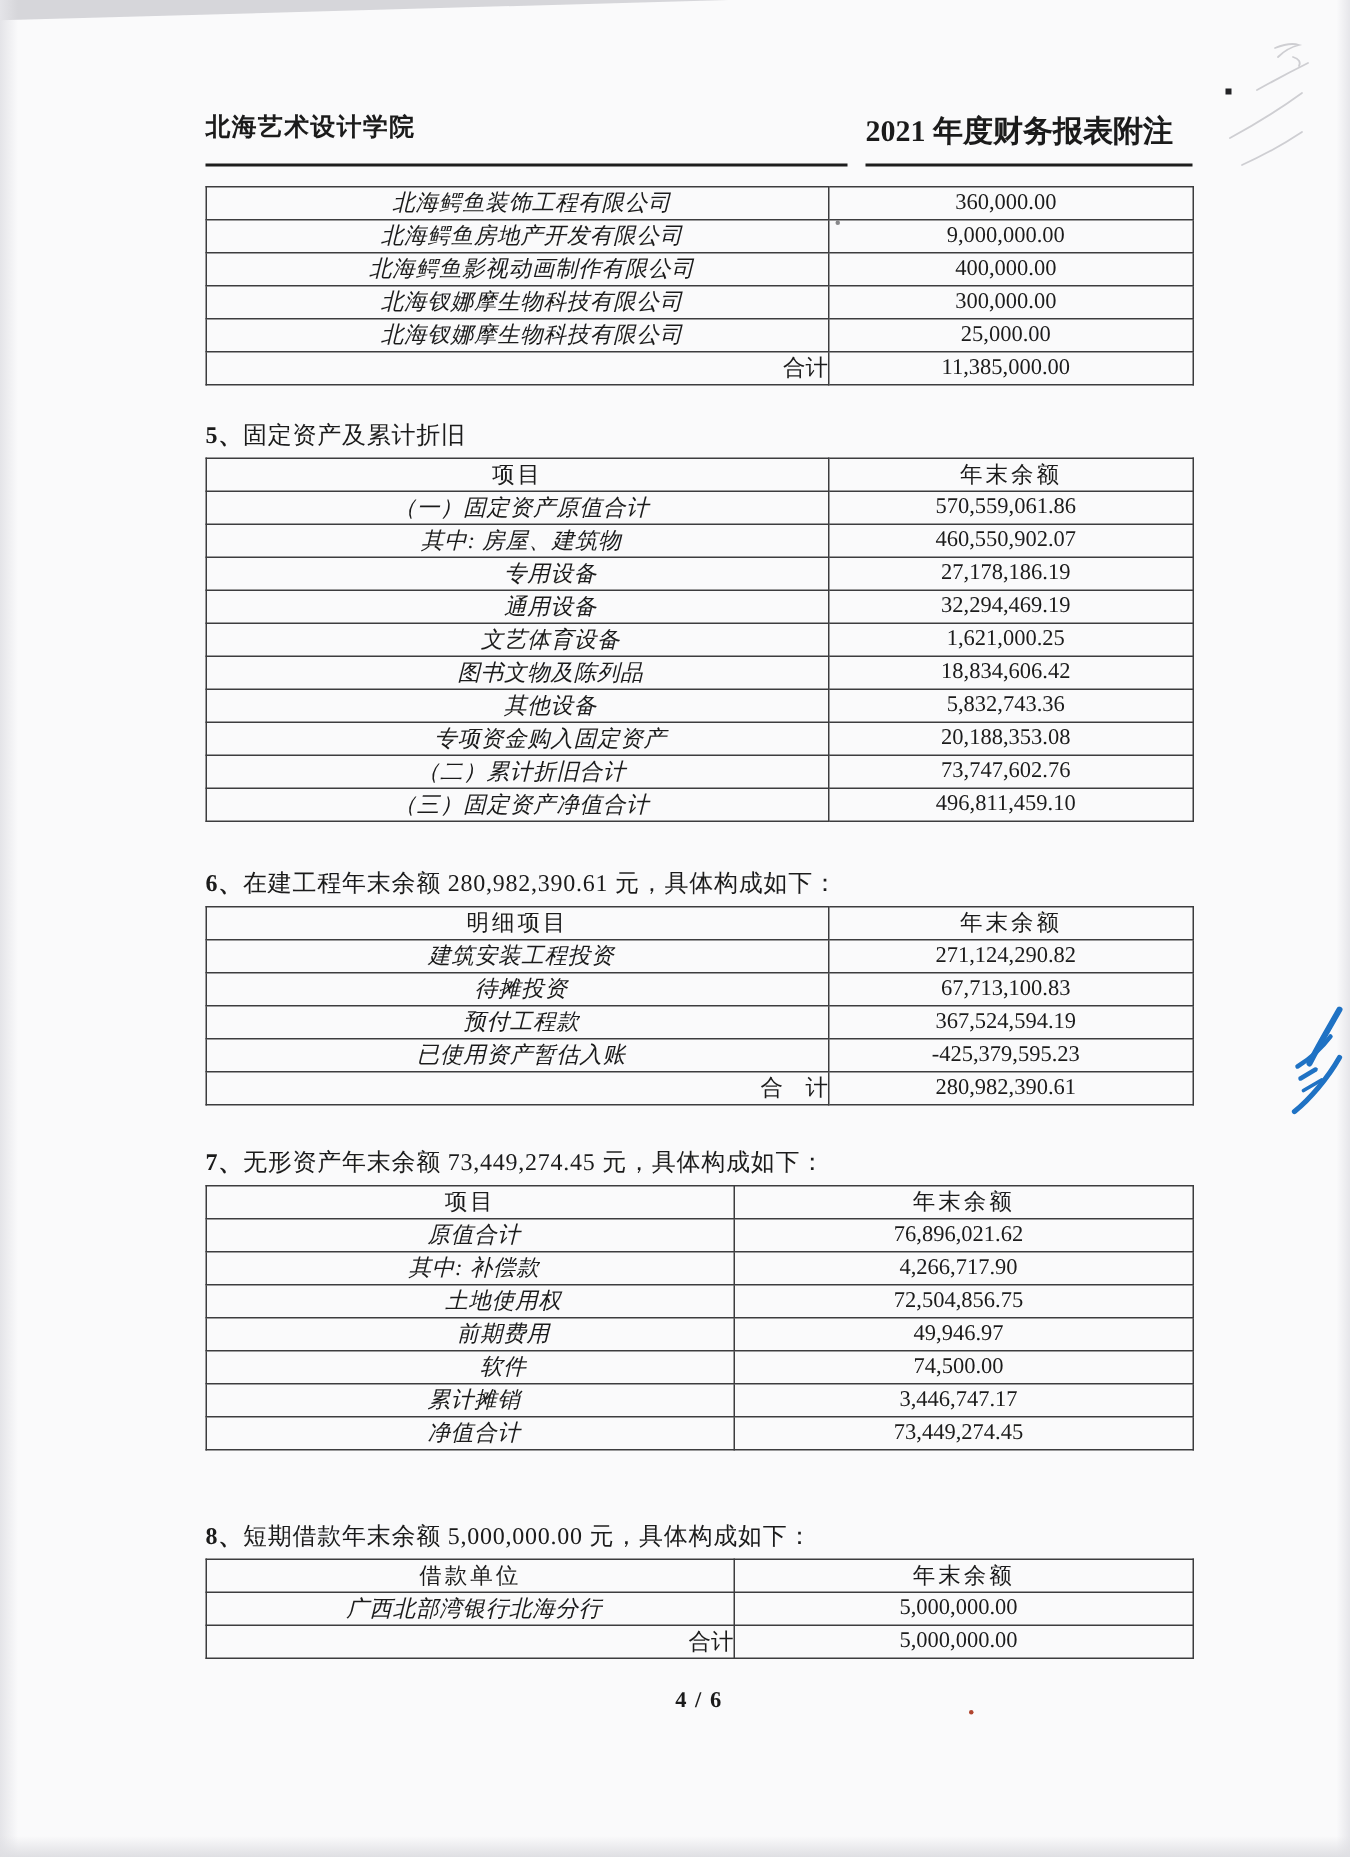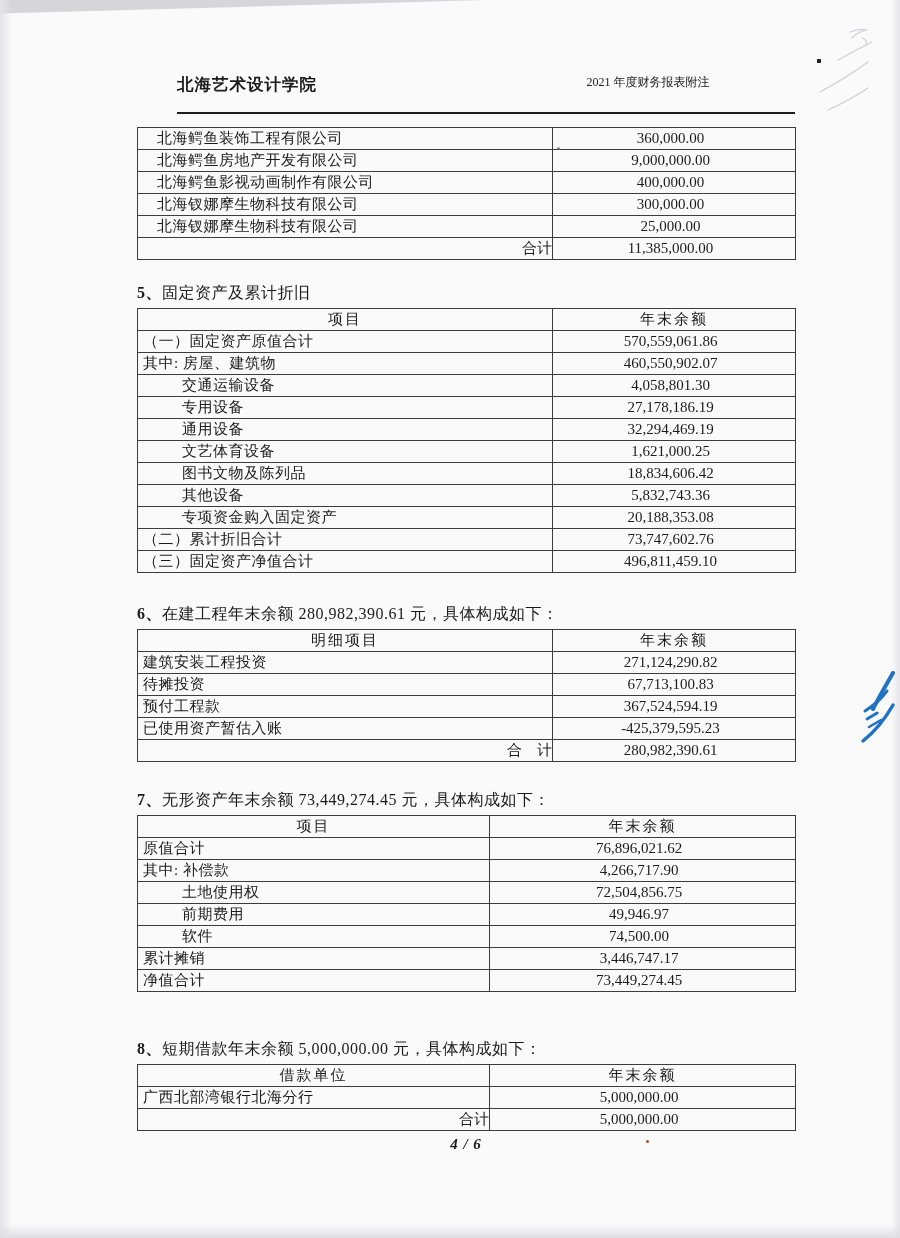--- a/index.html
+++ b/index.html
@@ -24,55 +24,55 @@
   .edge-left   { position:absolute; left:0; top:0; bottom:0; width:12px;
     background:linear-gradient(to right,#e4e4e8,rgba(250,250,251,0)); }
   .edge-right  { position:absolute; right:0; top:0; bottom:0; width:9px;
     background:linear-gradient(to left,#e6e6ea,rgba(250,250,251,0)); }
   .edge-bottom { position:absolute; left:0; right:0; bottom:0; height:14px;
     background:linear-gradient(to top,#dfdfe3,rgba(250,250,251,0)); }
 
   .content { position:relative; margin-left:137px; width:658px; color:#1b1b1b; }
 
   
-  .header { display:flex; justify-content:space-between; margin-top:74px;margin-left:40px; }
+  .header { display:flex; justify-content:space-between; margin-top:74px; }
   .header-left {
     width:428px; border-bottom:2px solid #1d1d1d;
     font-size:16.5px; font-weight:bold; letter-spacing:1px; padding-bottom:3px;
   }
   .header-right {
     width:218px; border-bottom:2px solid #1d1d1d;
-    font-size:12px; font-weight:normal; padding-bottom:21px; white-space:nowrap;
+    font-size:20px; font-weight:bold; padding-bottom:8px; white-space:nowrap;
   }
 
   
   table { border-collapse:collapse; table-layout:fixed; width:658px; }
   td {
     border:1px solid #3c3c3e; height:22px; font-size:15px;
     vertical-align:middle; overflow:hidden; white-space:nowrap;
   }
-  .lbl { text-align:left; letter-spacing:.5px; }
+  .lbl { text-align:center; letter-spacing:.5px;font-style:italic; }
   .pl0 { padding-left:5px; }
   .pl1 { padding-left:19px; }
   .pl2 { padding-left:44px; }
   .ctr { text-align:right; }
   .val { text-align:center; padding-right:7px; }
   .hdr { text-align:center; letter-spacing:2px; }
 
   .t-cont { margin-top:13px; }
   .t-body { margin-top:4px; }
 
   .sec-title { font-size:16px; letter-spacing:.5px; }
   .sec-title .num { font-weight:bold; }
   .mt-s5 { margin-top:23px; }
   .mt-s6 { margin-top:31px; }
   .mt-s7 { margin-top:28px; }
   .mt-s8 { margin-top:47px; }
 
-  .footer { margin-top:5px; text-align:center; font-size:15px; font-weight:bold; letter-spacing:1px;font-style:italic; }
+  .footer { margin-top:20px; text-align:center; font-size:15px; font-weight:bold; letter-spacing:1px; }
 
   
   .mark-blue { position:absolute; right:3px; top:671px; width:38px; height:82px; }
   .mark-pencil { position:absolute; right:6px; top:18px; width:96px; height:96px; opacity:.45; }
   .speck-square { position:absolute; left:817px; top:59px; width:4px; height:4px; background:#232326; }
   .speck-dot   { position:absolute; left:557px; top:147px; width:3px; height:3px; border-radius:50%; background:#6b6b6e; opacity:.8; }
   .speck-red   { position:absolute; left:646px; top:1140px; width:3px; height:3px; border-radius:50%; background:#b0452f; }
 </style>
 </head>
 <body>
@@ -136,24 +136,20 @@
         <td class="hdr">项目</td>
         <td class="hdr">年末余额</td>
       </tr>
       <tr>
         <td class="lbl pl0">（一）固定资产原值合计</td>
         <td class="val">570,559,061.86</td>
       </tr>
       <tr>
         <td class="lbl pl0">其中: 房屋、建筑物</td>
         <td class="val">460,550,902.07</td>
-      </tr>
-      <tr>
-        <td class="lbl pl2">交通运输设备</td>
-        <td class="val">4,058,801.30</td>
       </tr>
       <tr>
         <td class="lbl pl2">专用设备</td>
         <td class="val">27,178,186.19</td>
       </tr>
       <tr>
         <td class="lbl pl2">通用设备</td>
         <td class="val">32,294,469.19</td>
       </tr>
       <tr>

